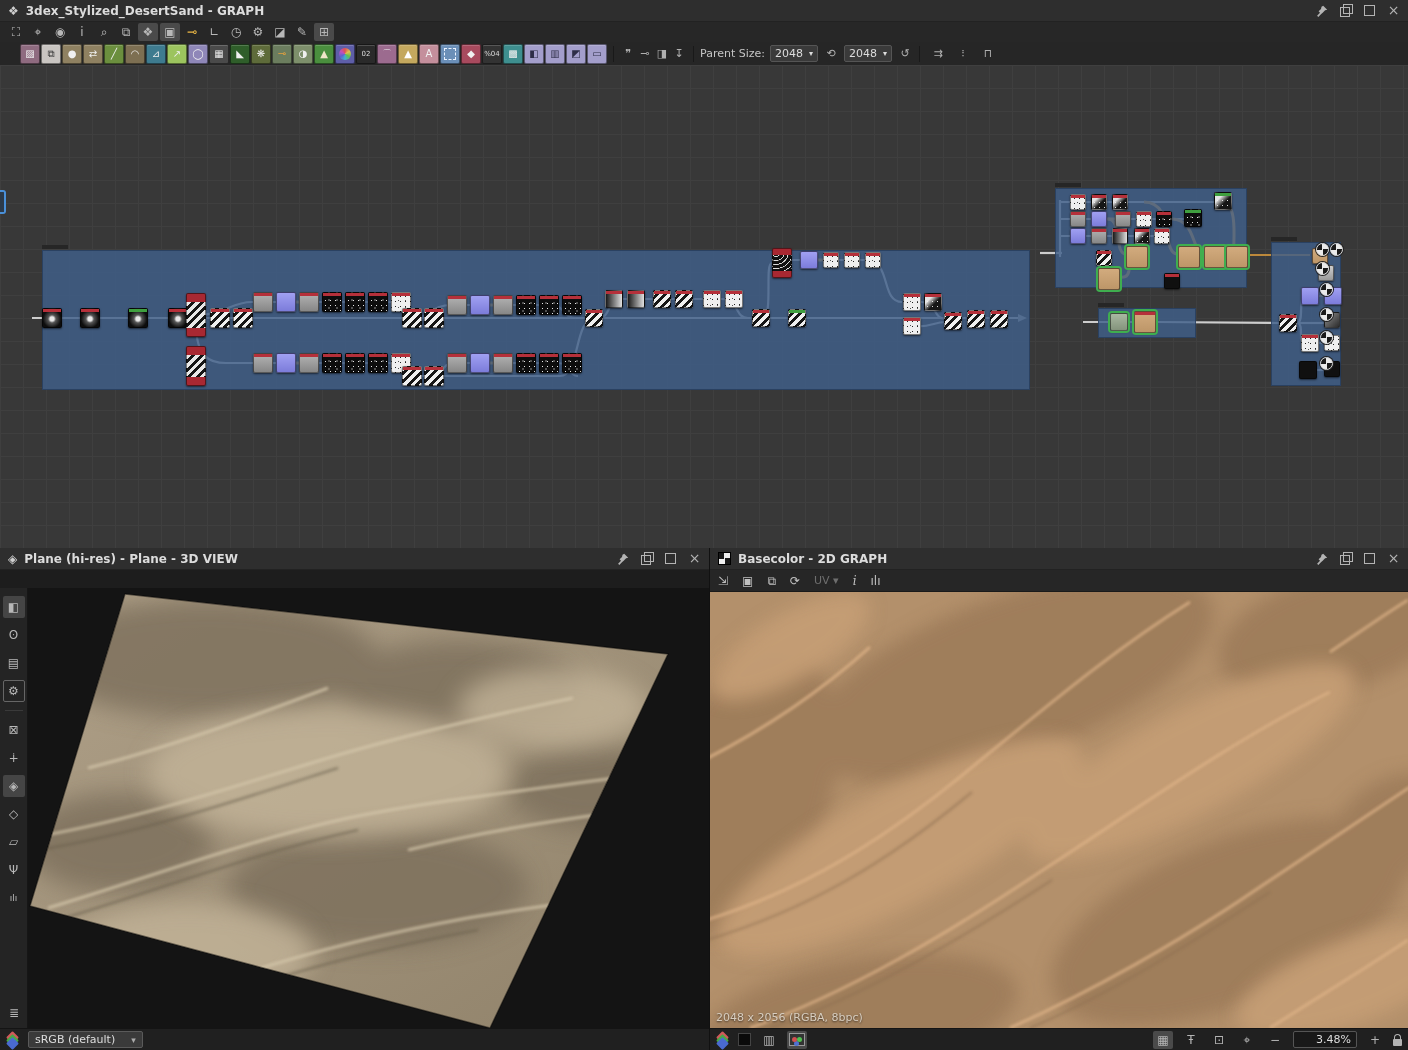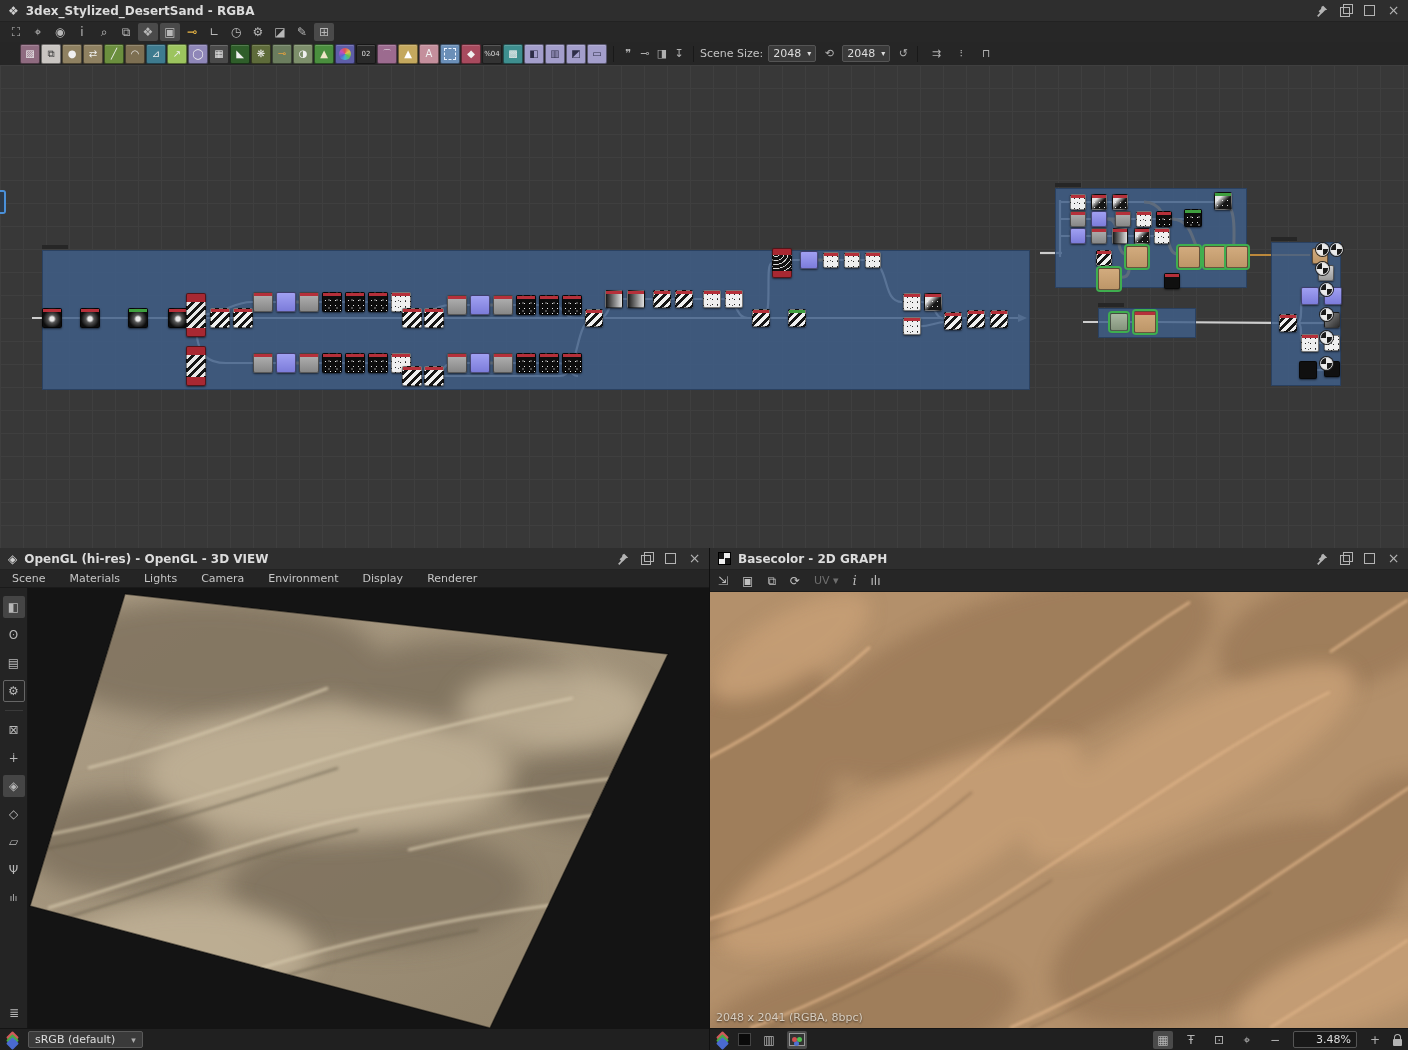--- a/index.html
+++ b/index.html
@@ -93,21 +93,21 @@
   .titleicon { font-size:12px; color:#cfcfcf; }
 </style>
 </head>
 <body>
 
 <div class="app">
 
   <div style="position:absolute;left:0;top:0;width:1408px;height:548px;">
     <div class="titlebar">
       <span class="titleicon">❖</span>
-      <span class="ttl">3dex_Stylized_DesertSand - RGBA</span>
+      <span class="ttl">3dex_Stylized_DesertSand - GRAPH</span>
       <span class="wiset">
         <span class="wi">
             <svg viewBox="0 0 12 12">
               <path d="M7.2.8l4 4-2.1.5-2.4 2.4L5.2 9 2.3 11.9l-1.2-1.2L4 7.8 2.6 6.3 5 3.9 5.5 1.8z"></path>
             </svg>
           </span>
         <span class="wi wi-float"></span>
         <span class="wi wi-max"></span>
         <span class="wi wi-close">×</span>
       </span>
@@ -162,21 +162,21 @@
         <span class="tbtn" style="background: rgb(163, 158, 203); color: rgb(46, 46, 72);">▥</span>
         <span class="tbtn" style="background: rgb(163, 158, 203); color: rgb(46, 46, 72);">◩</span>
         <span class="tbtn" style="background: rgb(163, 158, 203); color: rgb(46, 46, 72);">▭</span>
         <span class="gsep"></span>
         <span class="gicon">❞</span>
         <span class="gicon">⊸</span>
         <span class="gicon">◨</span>
         <span class="gicon">↧</span>
         <span class="gsep"></span>
         <span class="psize">
-          <span>Scene Size:</span>
+          <span>Parent Size:</span>
           <span class="psel">
             <span>2048</span>
             <span style="font-size: 8px;">▾</span>
           </span>
           <span class="gicon">⟲</span>
           <span class="psel">
             <span>2048</span>
             <span style="font-size: 8px;">▾</span>
           </span>
           <span class="gicon">↺</span>
@@ -468,41 +468,32 @@
         <div class="badge" style="left: 1320px; top: 218px;"></div>
         <div class="badge" style="left: 1320px; top: 243px;"></div>
         <div class="badge" style="left: 1320px; top: 266px;"></div>
         <div class="badge" style="left: 1320px; top: 292px;"></div>
       </div>
   </div>
 
   <div class="panel" style="left:0;top:548px;width:710px;height:502px;border-right:1px solid #111;">
     <div class="titlebar">
       <span class="titleicon">◈</span>
-      <span class="ttl">OpenGL (hi-res) - OpenGL - 3D VIEW</span>
+      <span class="ttl">Plane (hi-res) - Plane - 3D VIEW</span>
       <span class="wiset">
         <span class="wi">
             <svg viewBox="0 0 12 12">
               <path d="M7.2.8l4 4-2.1.5-2.4 2.4L5.2 9 2.3 11.9l-1.2-1.2L4 7.8 2.6 6.3 5 3.9 5.5 1.8z"></path>
             </svg>
           </span>
         <span class="wi wi-float"></span>
         <span class="wi wi-max"></span>
         <span class="wi wi-close">×</span>
       </span>
     </div>
-    <div class="menubar">
-        <span>Scene</span>
-        <span>Materials</span>
-        <span>Lights</span>
-        <span>Camera</span>
-        <span>Environment</span>
-        <span>Display</span>
-        <span>Renderer</span>
-      </div>
     <div class="vtools">
         <span class="v3btn active">◧</span>
         <span class="v3btn">ʘ</span>
         <span class="v3btn">▤</span>
         <span class="v3btn boxed">⚙</span>
         <span class="vsep"></span>
         <span class="v3btn">⊠</span>
         <span class="v3btn">∔</span>
         <span class="v3btn active">◈</span>
         <span class="v3btn">◇</span>
@@ -628,21 +619,21 @@
           <path d="M-10,170 C50,140 110,100 160,55"></path>
           <path d="M560,436 C600,410 650,380 698,348"></path>
           <path d="M620,60 C650,40 675,22 698,8"></path>
         </g>
         <g filter="url(#b1)" stroke="#8d6f51" stroke-width="2" fill="none" opacity=".65">
           <path d="M-10,350 C100,318 180,268 262,200"></path>
           <path d="M60,436 C150,406 250,348 342,288"></path>
           <path d="M320,436 C400,402 480,352 560,300"></path>
         </g>
       </svg>
-      <span class="overlay2d">2048 x 2041 (RGBA, 8bpc)</span>
+      <span class="overlay2d">2048 x 2056 (RGBA, 8bpc)</span>
     </div>
     <div class="bottombar">
       <span class="stack">
           <i></i>
           <i></i>
           <i></i>
         </span>
       <span class="swatch-black"></span>
       <span class="sbtn">▥</span>
       <span class="sbtn active">

